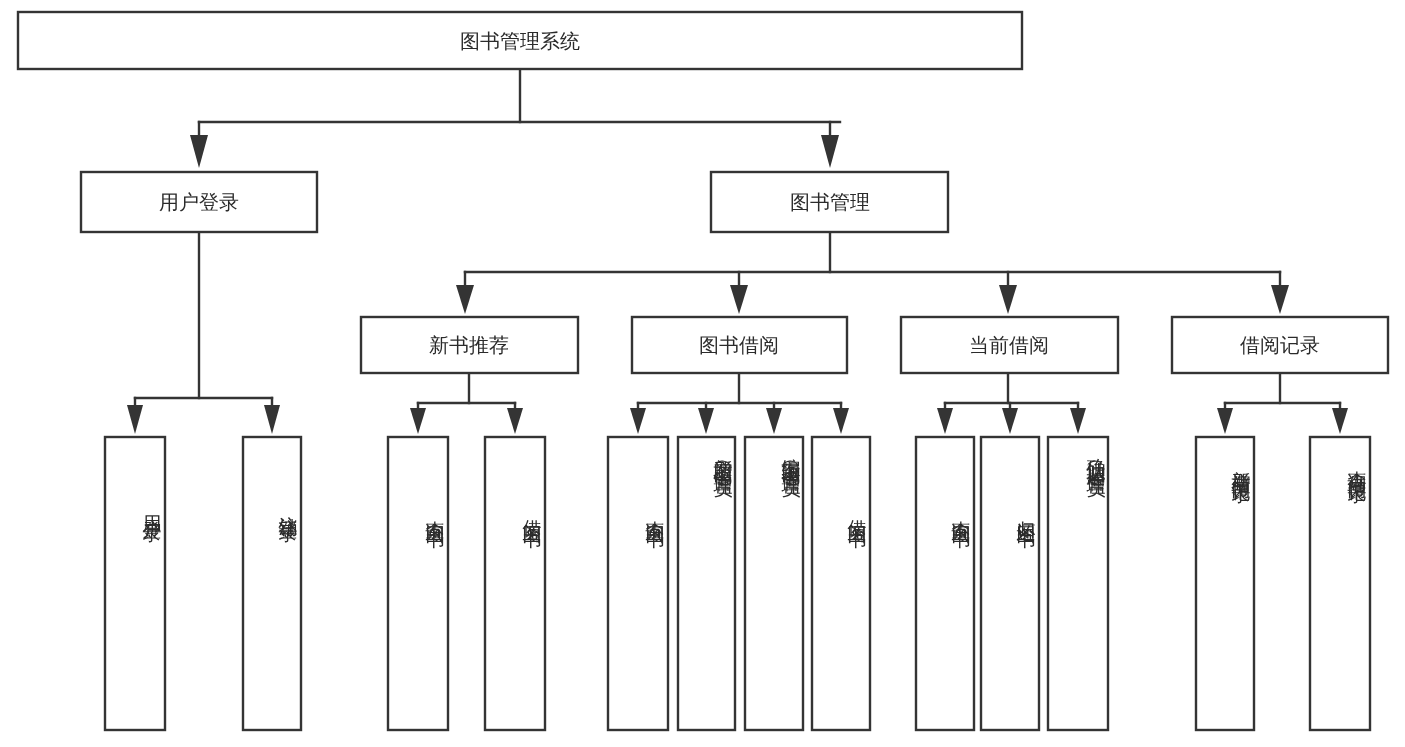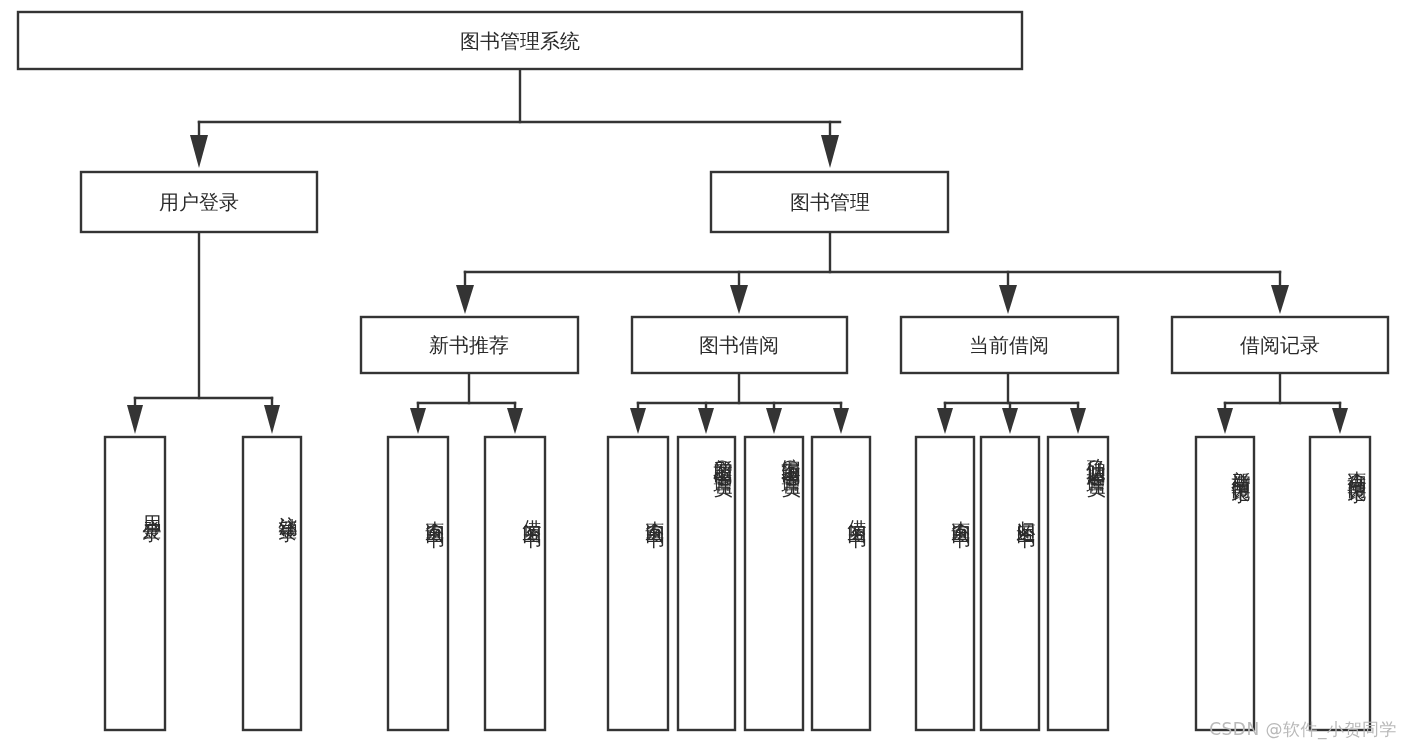--- a/index.html
+++ b/index.html
@@ -198,14 +198,13 @@
   <div class="vlabel" style="left:610px; top:505px; height:220px; width:56px;">查询图书</div>
   <div class="vlabel" style="left:681px; top:443px; height:285px; width:53px;">新增图书（管理员）</div>
   <div class="vlabel" style="left:748px; top:443px; height:285px; width:54px;">编辑图书（管理员）</div>
   <div class="vlabel" style="left:814px; top:505px; height:220px; width:54px;">借阅图书</div>
   <div class="vlabel" style="left:918px; top:505px; height:220px; width:54px;">查询图书</div>
   <div class="vlabel" style="left:983px; top:505px; height:220px; width:54px;">归还图书</div>
   <div class="vlabel" style="left:1051px; top:443px; height:285px; width:56px;">确认归还（管理员）</div>
   <div class="vlabel" style="left:1198px; top:455px; height:275px; width:54px;">新增借阅记录</div>
   <div class="vlabel" style="left:1312px; top:455px; height:275px; width:56px;">查询借阅记录</div>
 
-  <div class="watermark">CSDN @软件_小贺同学</div>
 </div>
 
 </body></html>

